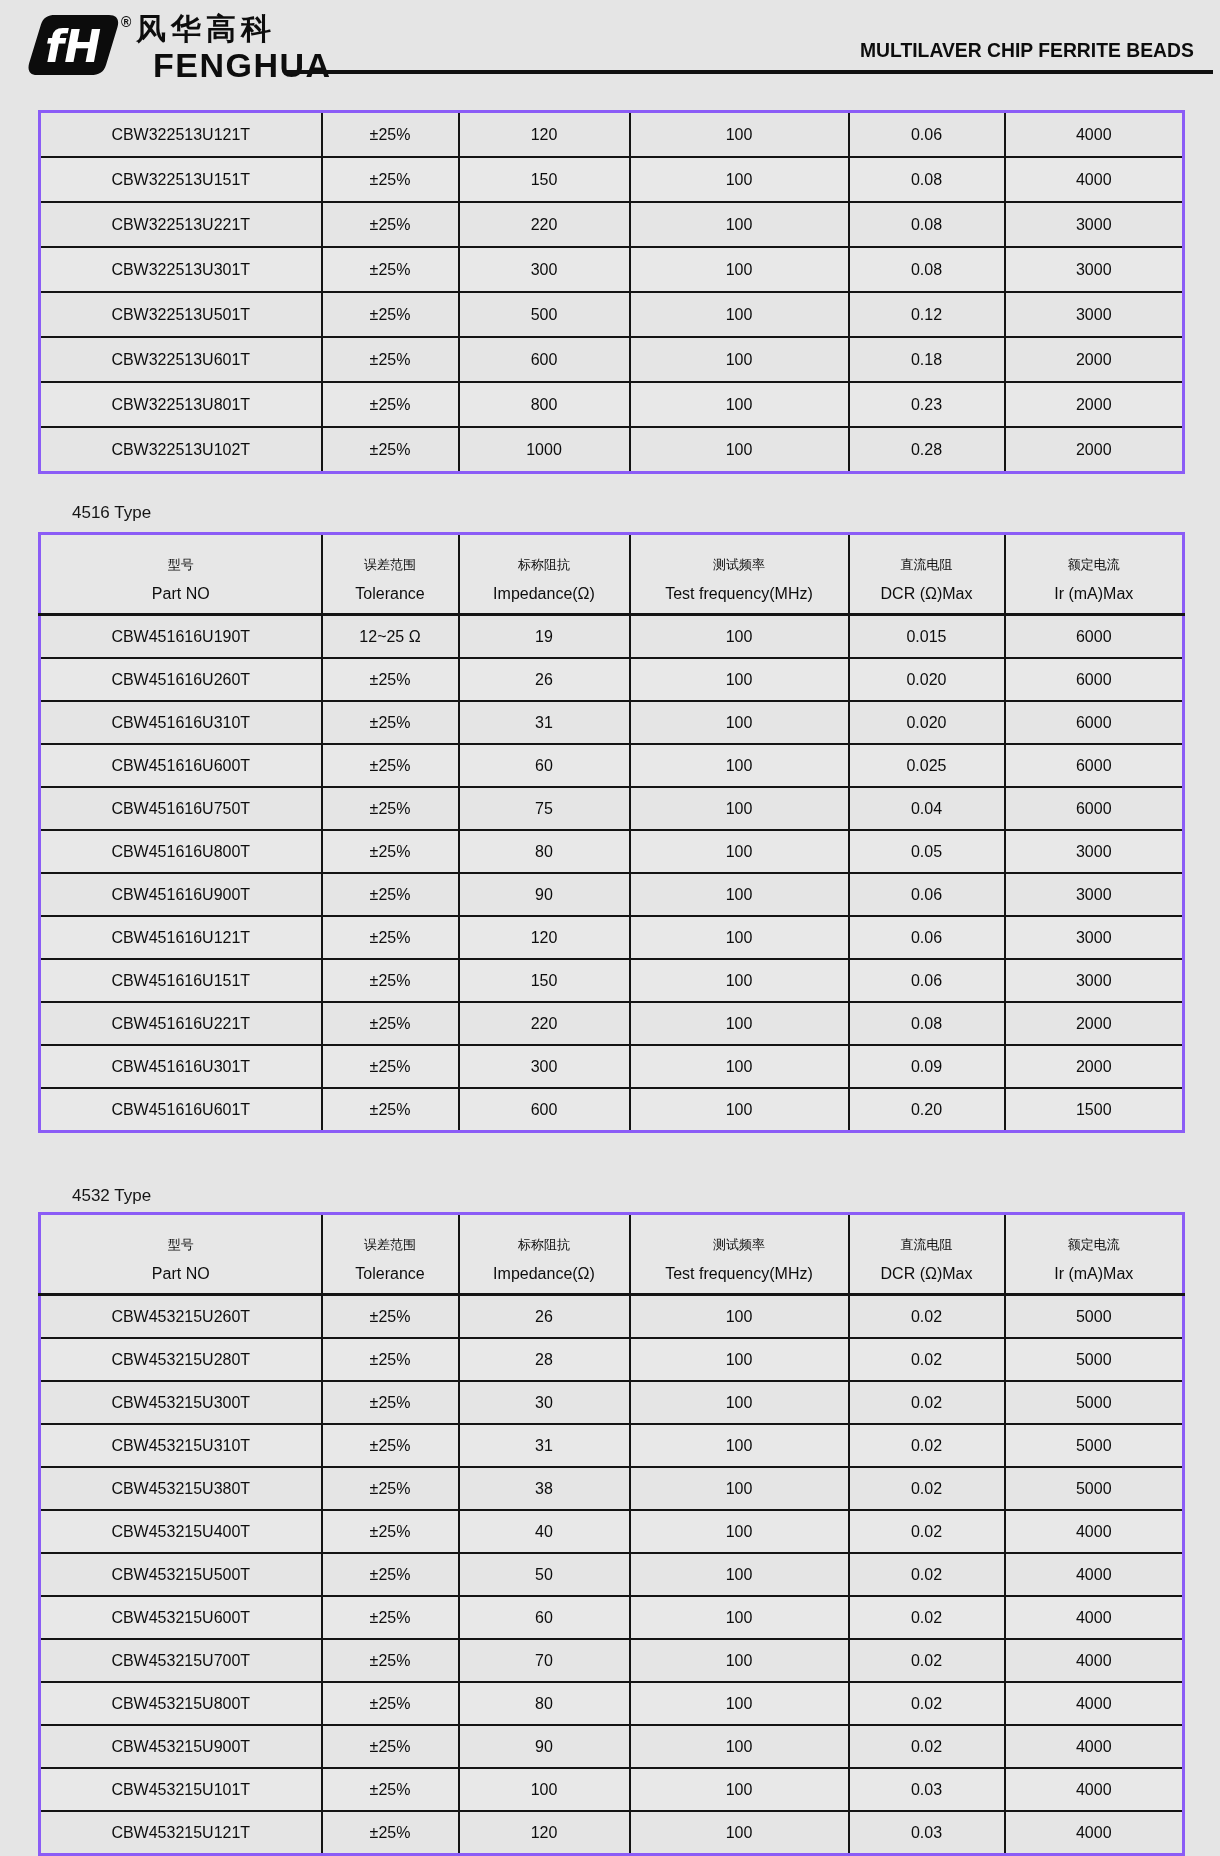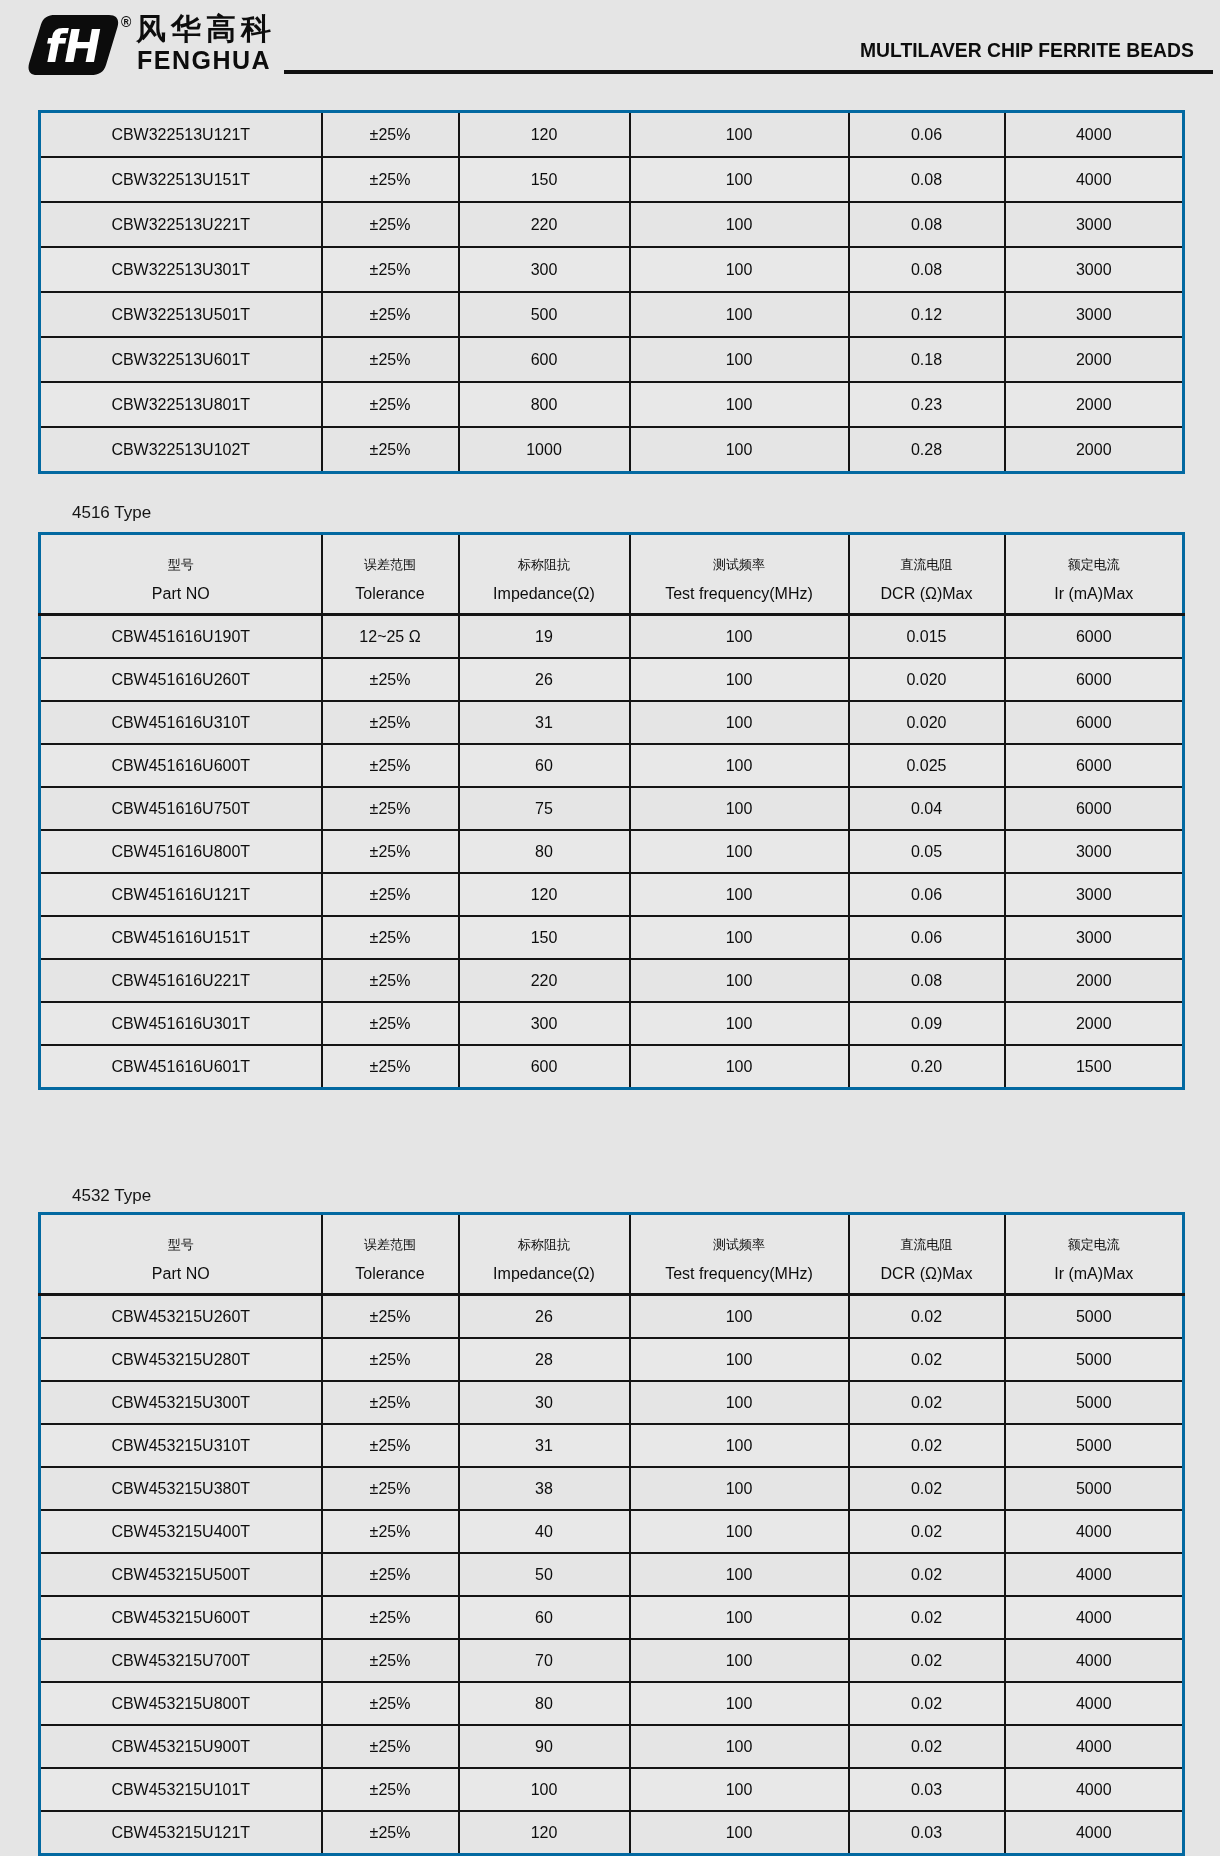--- a/index.html
+++ b/index.html
@@ -9,36 +9,36 @@
     font-family:"Liberation Sans", sans-serif;
     color:#0d0d0d;
     padding-left:8px;
   }
 
   
   .logo-mark { position:absolute; left:28px; top:12px; width:92px; height:66px; }
   .logo-reg  { position:absolute; left:121px; top:14px; font-size:14px; font-weight:bold; }
   .logo-cn   { position:absolute; left:136px; top:14px; font-size:30px; font-weight:bold;
                letter-spacing:5px; line-height:1; white-space:nowrap; }
-  .logo-en   { position:absolute; left:137px; top:48px; font-size:25px; font-weight:bold;
+  .logo-en   { position:absolute; left:153px; top:48px; font-size:34px; font-weight:bold;
                letter-spacing:1.5px; line-height:1; white-space:nowrap; }
   .doc-title { position:absolute; right:34px; top:38px; font-size:21px; font-weight:bold;
                white-space:nowrap; transform:scaleX(0.92); transform-origin:right center; }
   .header-rule { position:absolute; left:284px; top:70px; width:929px; height:4px; background:#101010; }
 
   
   .type-label { position:absolute; font-size:17px; color:#151515; }
   .lbl-4516 { left:72px; top:497px;margin-top:6px; }
   .lbl-4532 { left:72px; top:1186px; }
 
   
   table.spec-table {
     position:absolute; left:38px;
     width:1144px; border-collapse:collapse; table-layout:fixed;
-    border:3px solid #0369a1;
+    border:3px solid #8b5cf6;
   }
   .tbl-1 { top:110px; }
   .tbl-2 { top:532px; }
   .tbl-3 { top:1212px; }
 
   .spec-table th, .spec-table td {
     border:2px solid #141414;
     text-align:center; vertical-align:middle;
     padding:0; overflow:hidden; white-space:nowrap;
   }
@@ -230,20 +230,28 @@
           <td>6000</td>
         </tr>
         <tr class="shaded">
           <td>CBW451616U800T</td>
           <td>±25%</td>
           <td>80</td>
           <td>100</td>
           <td>0.05</td>
           <td>3000</td>
         </tr>
+        <tr>
+          <td>CBW451616U900T</td>
+          <td>±25%</td>
+          <td>90</td>
+          <td>100</td>
+          <td>0.06</td>
+          <td>3000</td>
+        </tr>
         <tr class="shaded">
           <td>CBW451616U121T</td>
           <td>±25%</td>
           <td>120</td>
           <td>100</td>
           <td>0.06</td>
           <td>3000</td>
         </tr>
         <tr class="shaded">
           <td>CBW451616U151T</td>

